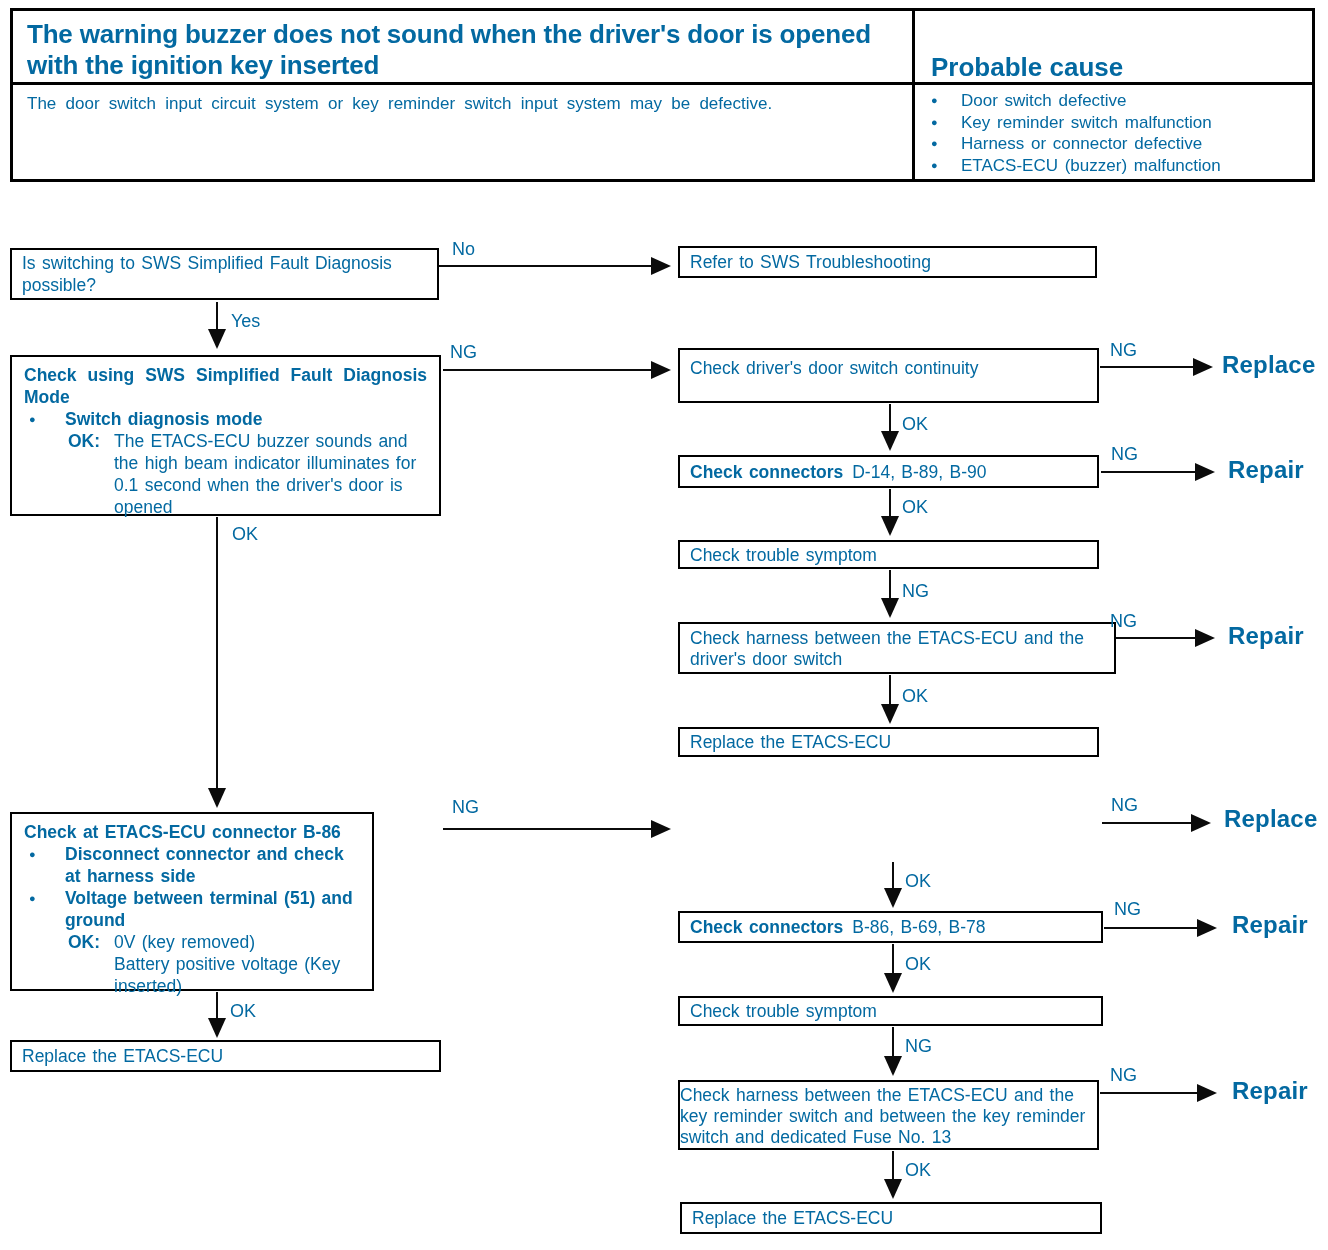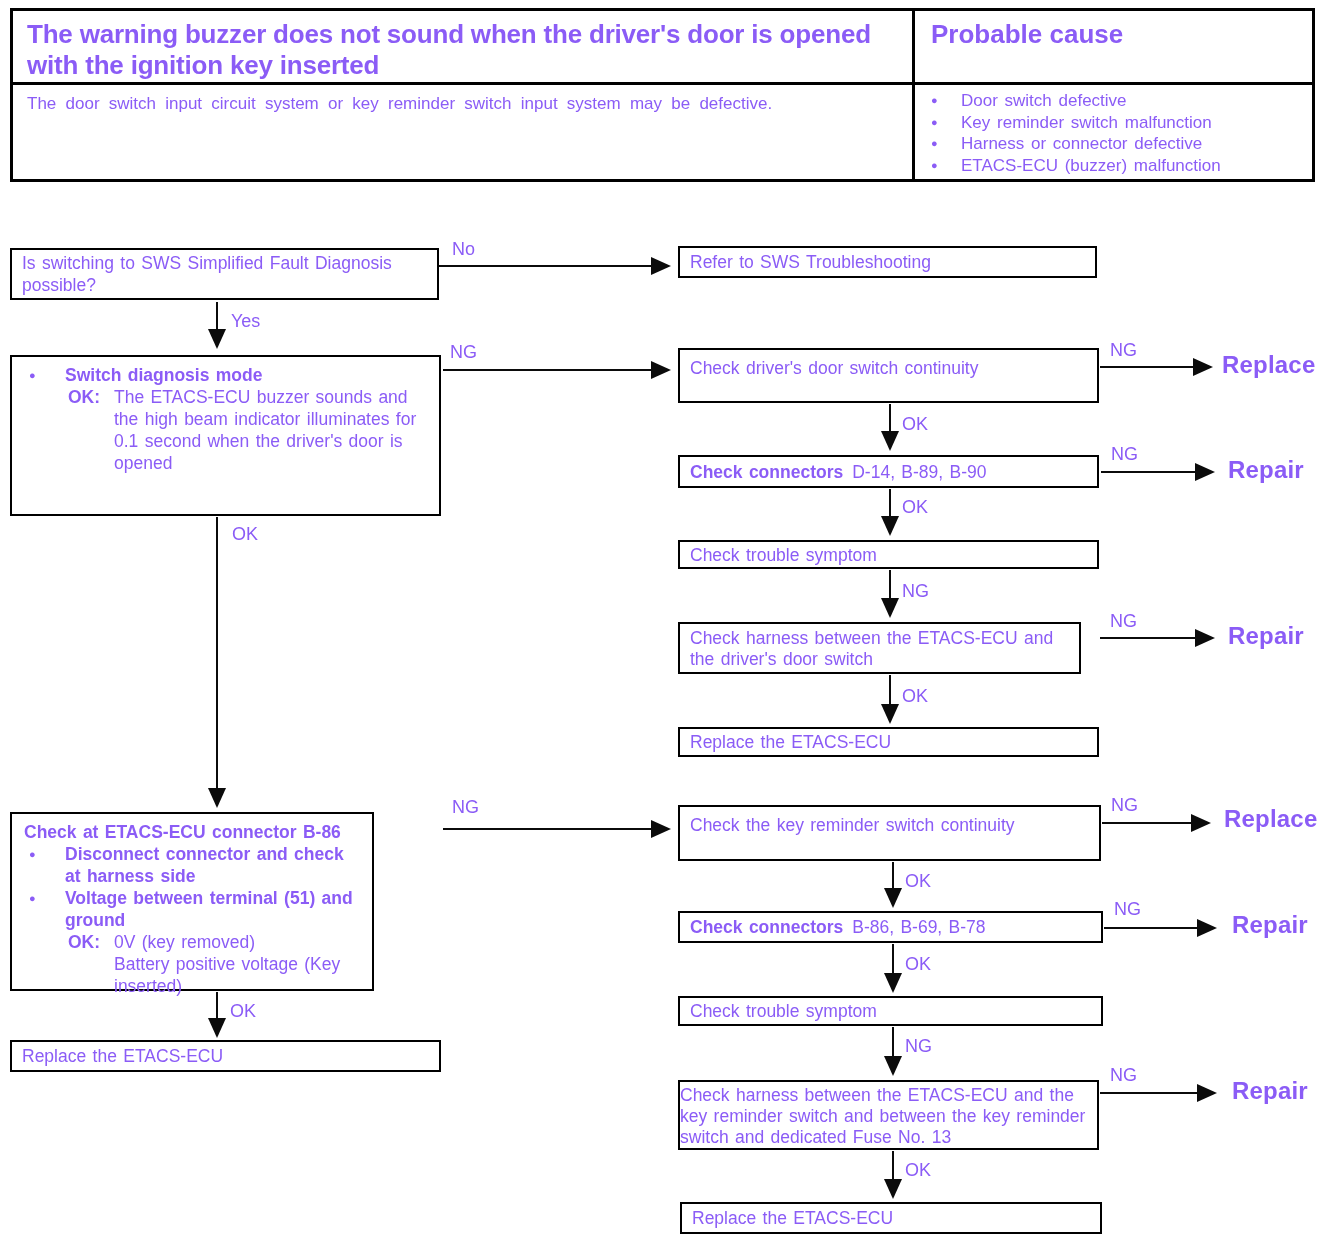--- a/index.html
+++ b/index.html
@@ -1,24 +1,24 @@
 <!DOCTYPE html>
 <html><head>
 <meta charset="utf-8">
 <style>
   html,body{margin:0;padding:0;background:#fff;}
   .page{position:relative;width:1328px;height:1250px;background:#fff;overflow:hidden;
-        font-family:"Liberation Sans",sans-serif;color:#8b5cf6;}
+        font-family:"Liberation Sans",sans-serif;color:#0369a1;}
 
   
   .header{position:absolute;left:10px;top:8px;width:1305px;height:174px;border:3px solid #000;
           display:grid;grid-template-columns:902px 1fr;grid-template-rows:74px 1fr;box-sizing:border-box;}
   .h-title{border-right:3px solid #000;border-bottom:3px solid #000;padding:8px 12px 0 14px;
            font-size:26px;font-weight:bold;line-height:31px;letter-spacing:-0.2px;}
-  .h-cause-label{border-bottom:3px solid #000;padding:8px 0 0 16px;font-size:26px;font-weight:bold;}
+  .h-cause-label{border-bottom:3px solid #000;padding:8px 0 0 16px;font-size:26px;font-weight:bold;margin-top:33px;}
   .h-desc{border-right:3px solid #000;padding:9px 10px 0 14px;font-size:17px;word-spacing:4.5px;}
   .h-causes{padding:5px 8px 0 16px;font-size:17px;}
   .cause-item{display:flex;line-height:21.5px;word-spacing:2px;}
   .cause-bullet{width:30px;font-size:11px;}
 
   
   .fbox{position:absolute;border:2px solid #000;background:#fff;box-sizing:border-box;
         font-size:17.5px;line-height:22px;word-spacing:1.5px;}
   .ctr{display:flex;align-items:center;padding:0 10px;}
   .topal{padding:7px 10px 0 10px;}
@@ -35,21 +35,21 @@
   
   .b-l1{left:10px;top:248px;width:429px;height:52px;}
   .b-l2{left:10px;top:355px;width:431px;height:161px;}
   .b-l3{left:10px;top:812px;width:364px;height:179px;}
   .b-l4{left:10px;top:1040px;width:431px;height:32px;}
   
   .b-r1{left:678px;top:246px;width:419px;height:32px;}
   .b-r2{left:678px;top:348px;width:421px;height:55px;}
   .b-r3{left:678px;top:455px;width:421px;height:33px;}
   .b-r4{left:678px;top:540px;width:421px;height:29px;}
-  .b-r5{left:678px;top:622px;width:403px;height:52px;line-height:21px;padding-top:4px;}
+  .b-r5{left:678px;top:622px;width:438px;height:52px;line-height:21px;padding-top:4px;}
   .b-r6{left:678px;top:727px;width:421px;height:30px;}
   .b-r7{left:678px;top:805px;width:423px;height:56px;}
   .b-r8{left:678px;top:911px;width:425px;height:32px;}
   .b-r9{left:678px;top:996px;width:425px;height:30px;}
   .b-r10{left:678px;top:1080px;width:421px;height:70px;line-height:21px;padding-top:3px;}
   .b-r11{left:680px;top:1202px;width:422px;height:32px;}
 
   
   .flabel{position:absolute;font-size:18px;line-height:20px;}
   .fresult{position:absolute;font-size:24px;font-weight:bold;line-height:22px;letter-spacing:0.2px;}
@@ -112,20 +112,21 @@
     <line x1="1100" y1="1093" x2="1214" y2="1093" marker-end="url(#ah)"></line>
     <line x1="893" y1="1151" x2="893" y2="1196" marker-end="url(#ah)"></line>
     <line x1="217" y1="992" x2="217" y2="1035" marker-end="url(#ah)"></line>
   </svg>
 
   <div class="fbox b-l1 ctr">
     <span>Is switching to SWS Simplified Fault Diagnosis possible?</span>
   </div>
 
   <div class="fbox b-l2 pad">
+    <div class="box-title">Check using SWS Simplified Fault Diagnosis Mode</div>
     <div class="bullet-row">
       <span class="blt">●</span>
       <div class="btext">Switch diagnosis mode</div>
     </div>
     <div class="ok-row">
       <span class="ok-key">OK:</span>
       <div class="ok-text">The ETACS-ECU buzzer sounds and the high beam indicator illuminates for 0.1 second when the driver's door is opened</div>
     </div>
   </div>
 
@@ -170,23 +171,20 @@
   </div>
 
   <div class="fbox b-r5" style="padding-left:10px;padding-right:10px">
     <span>Check harness between the ETACS-ECU and the driver's door switch</span>
   </div>
 
   <div class="fbox b-r6 ctr">
     <span>Replace the ETACS-ECU</span>
   </div>
 
-  <div class="fbox b-r7 topal">
-    <span>Check the key reminder switch continuity</span>
-  </div>
 
   <div class="fbox b-r8 ctr">
     <span class="bld">Check connectors</span>
     <span>B-86, B-69, B-78</span>
   </div>
 
   <div class="fbox b-r9 ctr">
     <span>Check trouble symptom</span>
   </div>
 

